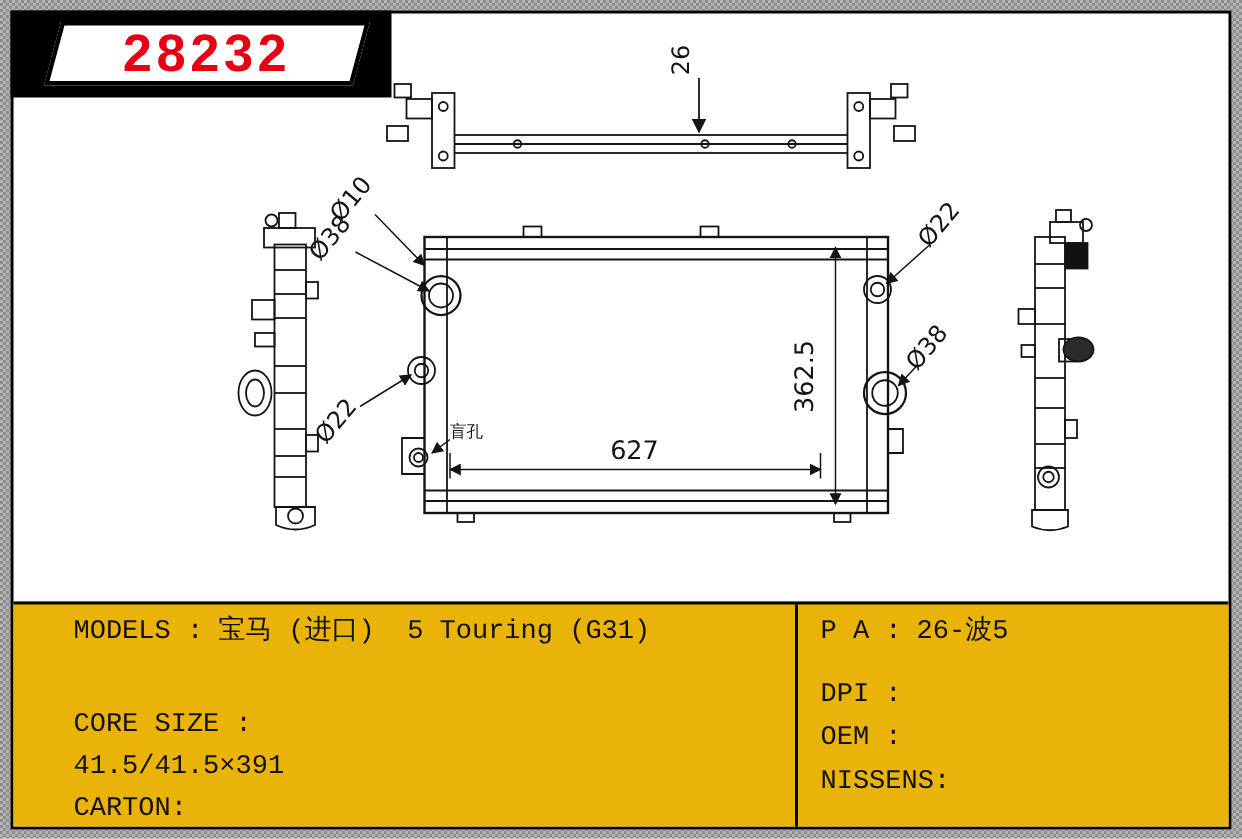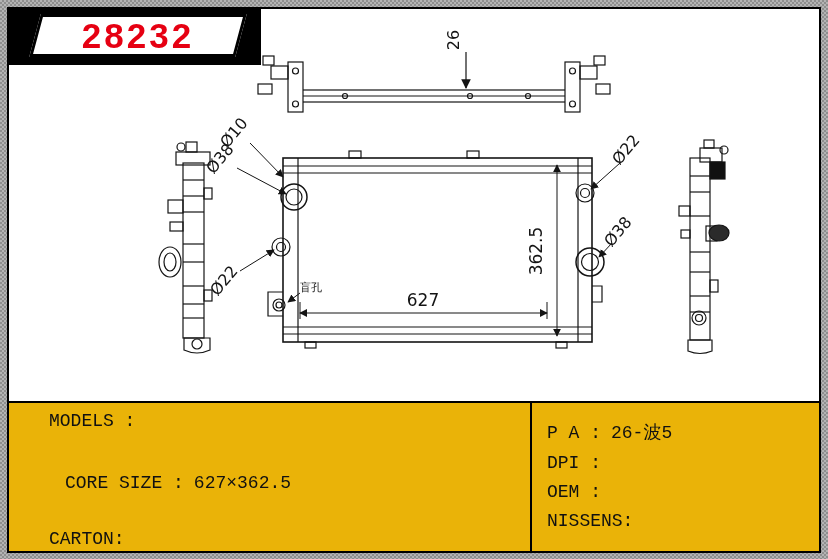--- a/index.html
+++ b/index.html
@@ -46,24 +46,24 @@
   .divider-v {
     position:absolute; left:521px; top:0; bottom:0; width:2px; background:#000;
   }
   .srow {
     position:absolute; display:flex; gap:10px; white-space:pre;
     font-family:"Liberation Mono","DejaVu Sans Mono", monospace;
     font-size:18px; color:#111; line-height:1.2;
   }
   .r-models1 { left:40px; top:8px; }
   .r-models2 { left:142px; top:38px; }
-  .r-core    { left:56px; top:70px;font-family:Liberation Mono, monospace; }
+  .r-core    { left:40px; top:70px;font-family:Liberation Mono, monospace; }
   .r-tank    { left:40px; top:98px; }
   .r-carton  { left:40px; top:126px; }
-  .r-pa      { left:538px; top:20px; }
+  .r-pa      { left:538px; top:8px; }
   .r-dpi     { left:538px; top:50px; }
   .r-oem     { left:538px; top:79px; }
   .r-nissens { left:538px; top:108px;justify-content:flex-end; }
 
   
   .dim   { font-family:"DejaVu Sans", sans-serif; font-size:16px; fill:#141414; }
   .dim-lg{ font-family:"DejaVu Sans", sans-serif; font-size:17px; fill:#141414; }
   .tiny  { font-family:"DejaVu Sans", sans-serif; font-size:11px; fill:#141414; }
   .wm-script { font-family:"DejaVu Serif", serif; font-style:italic; font-size:36px; fill:#c6c6c6; }
   .wm-reg    { font-family:"DejaVu Sans", sans-serif; font-size:13px; fill:#bdbdbd; }
@@ -78,26 +78,27 @@
       <div class="plate">
         <span class="pn">28232</span>
       </div>
     </div>
 
     <div class="spec-area">
       <div class="divider-v"></div>
 
       <div class="srow r-models1">
         <span>MODELS :</span>
+        <span>宝马 (进口)  5 Touring (G31)</span>
       </div>
       <div class="srow r-core">
         <span>CORE SIZE :</span>
-        <span>627×362.5</span>
       </div>
       <div class="srow r-tank">
+        <span>41.5/41.5×391</span>
       </div>
       <div class="srow r-carton">
         <span>CARTON:</span>
       </div>
 
       <div class="srow r-pa">
         <span>P A :</span>
         <span>26-波5</span>
       </div>
       <div class="srow r-dpi">

